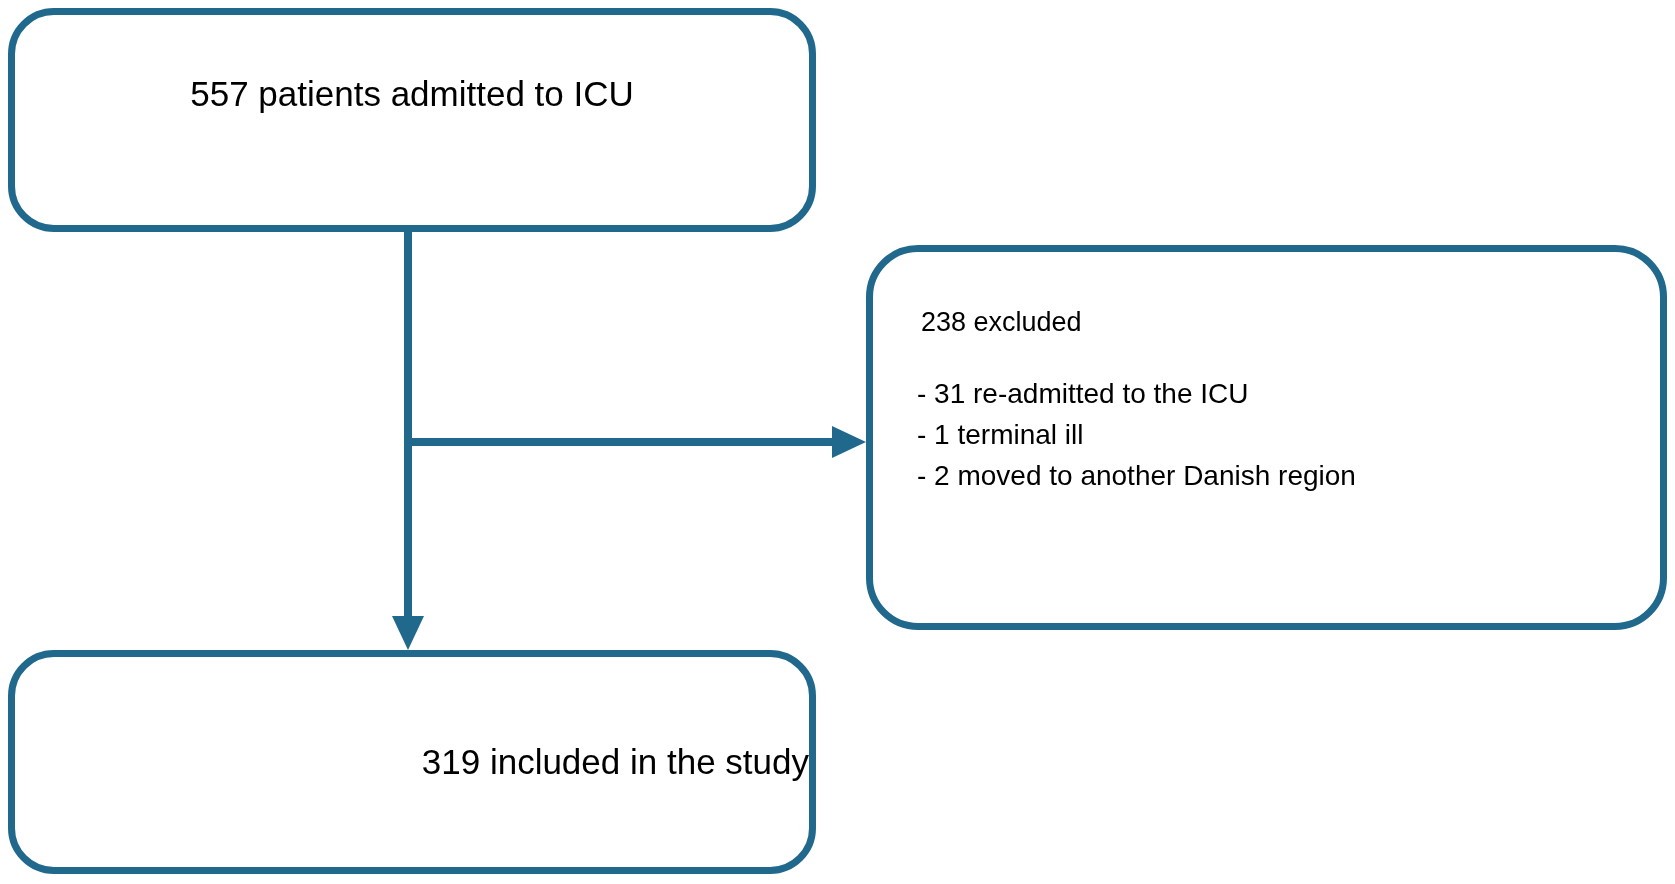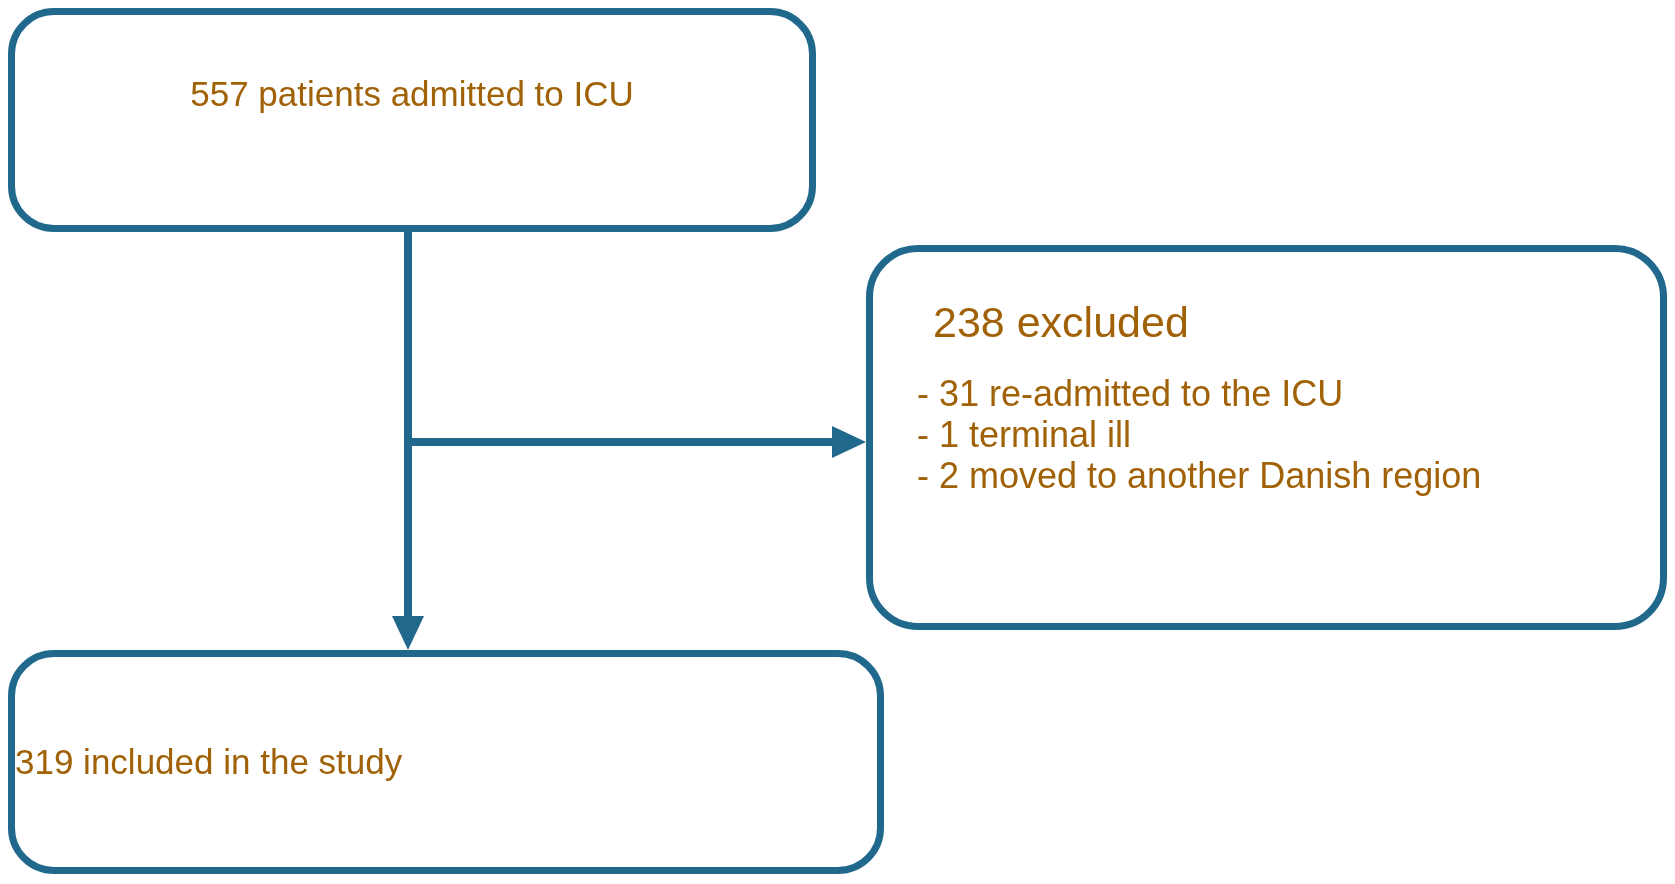--- a/index.html
+++ b/index.html
@@ -6,70 +6,70 @@
     margin: 0;
     padding: 0;
     background: #ffffff;
   }
   #canvas {
     position: relative;
     width: 1675px;
     height: 884px;
     background: #ffffff;
     font-family: "Liberation Sans", sans-serif;
-    color: #a16207;
+    color: #000000;
     overflow: hidden;
   }
   .flow-box {
     position: absolute;
     box-sizing: border-box;
     border: 7px solid #20698d;
     background: #ffffff;
   }
   .box-admitted {
     left: 8px; top: 8px;
     width: 808px; height: 224px;
     border-radius: 46px;
     display: flex;
     justify-content: center;
     align-items: flex-start;
     padding-top: 58px;
   }
   .box-included {
     left: 8px; top: 650px;
-    width: 876px; height: 224px;
+    width: 808px; height: 224px;
     border-radius: 46px;
     display: flex;
-    justify-content: flex-start;
+    justify-content: flex-end;
     align-items: center;
   }
   .box-excluded {
     left: 866px; top: 245px;
     width: 801px; height: 385px;
     border-radius: 52px;
     padding: 52px 30px 0 44px;
   }
   .node-label {
     font-size: 35px;
     line-height: 42px;
     white-space: nowrap;
   }
   .excluded-title {
-    font-size: 43px;
+    font-size: 27px;
     line-height: 36px;
-    margin: 0 0 33px 16px;
+    margin: 0 0 33px 4px;
     font-weight: normal;
   }
   .excluded-list {
     list-style: none;
     margin: 0;
     padding: 0;
   }
   .excluded-list li {
-    font-size: 36px;
+    font-size: 28px;
     line-height: 41px;
     white-space: nowrap;
   }
   
   .v-line {
     position: absolute;
     left: 404px; top: 232px;
     width: 8px; height: 386px;
     background: #20698d;
   }

